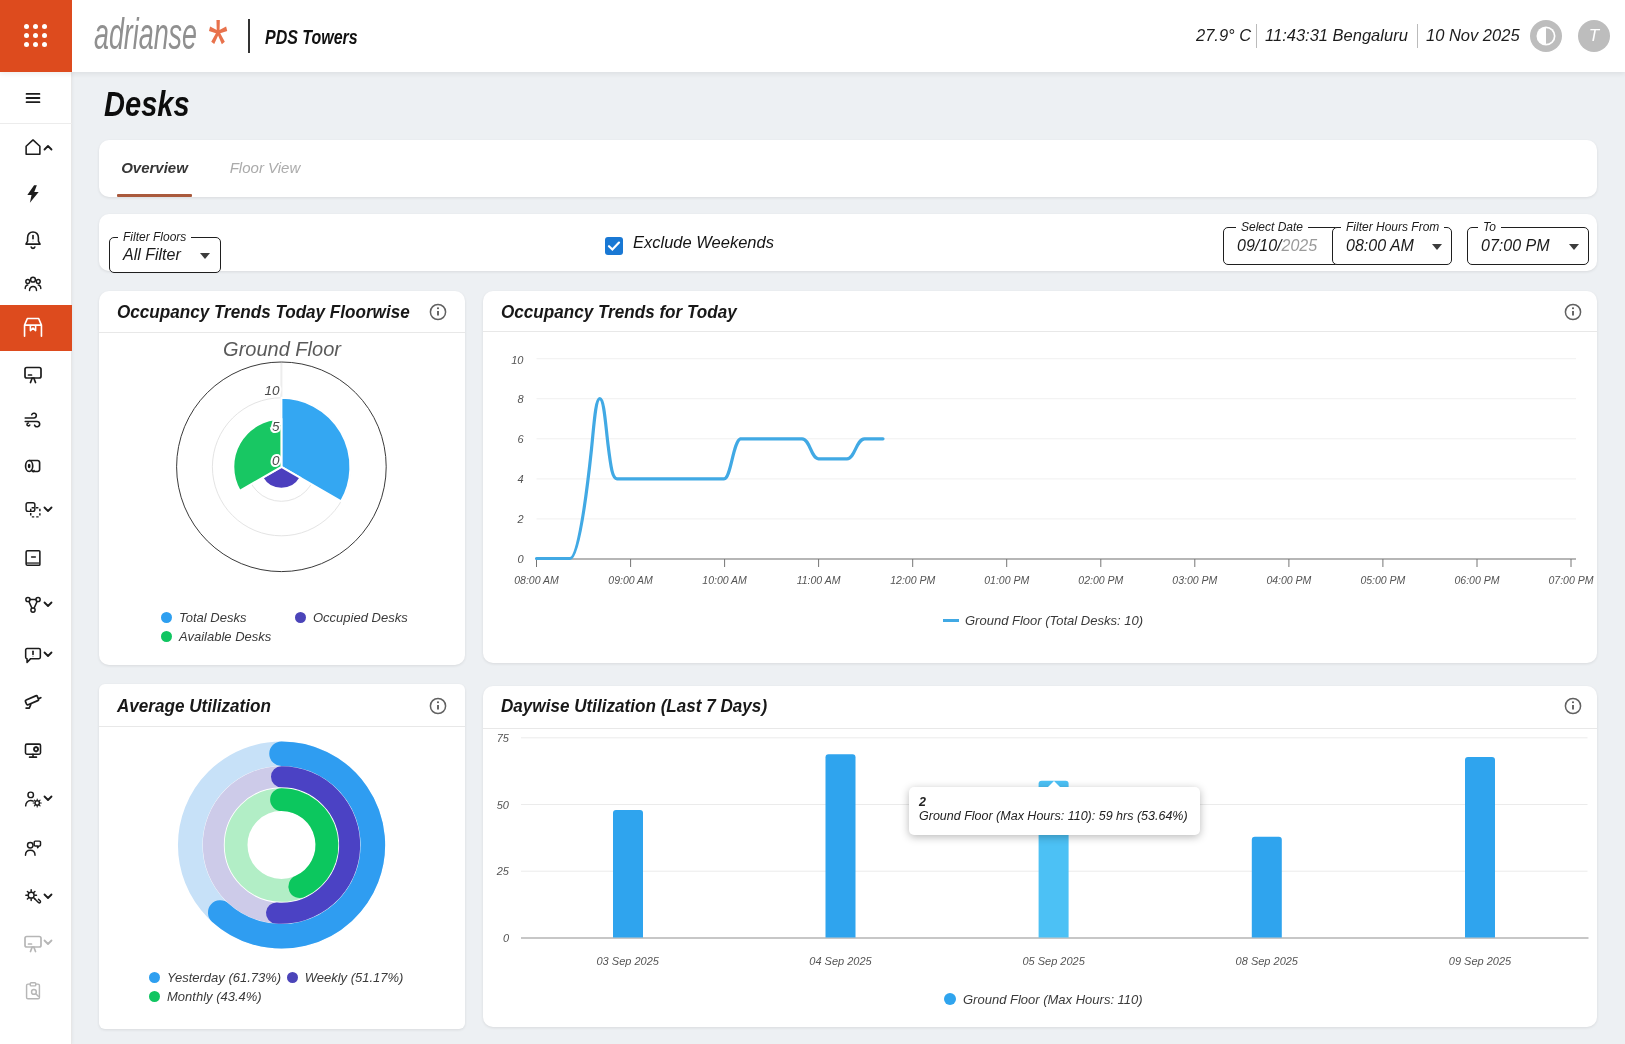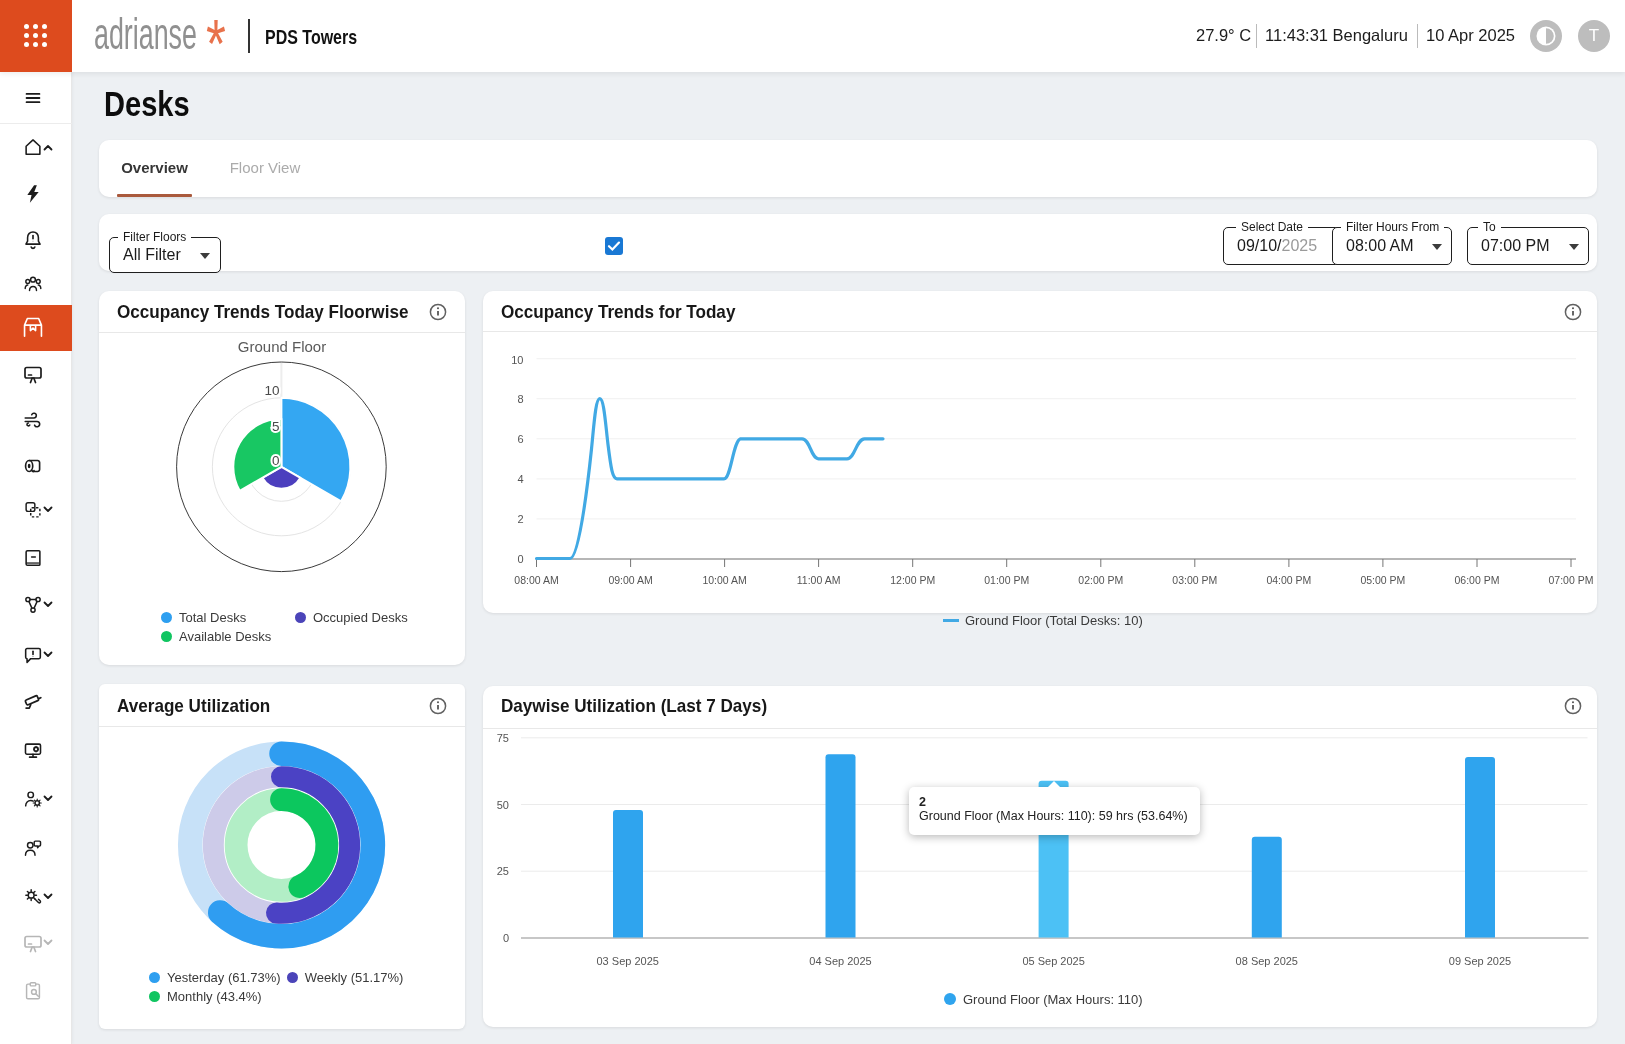--- a/index.html
+++ b/index.html
@@ -1,17 +1,17 @@
 <!DOCTYPE html>
 <html><head>
 <meta charset="utf-8">
 <style>
   * { margin:0; padding:0; box-sizing:border-box; }
   html,body { width:1625px; height:1044px; background:#edf0f3; font-family:"Liberation Sans", sans-serif; overflow:hidden; }
-  #app { position:relative; width:1625px; height:1044px; background:#edf0f3; }
+  #app { position:relative; width:1625px; height:1044px; background:#edf0f3;font-style:italic; }
   .abs { position:absolute; }
   
   #header { position:absolute; left:0; top:0; width:1625px; height:72px; background:#fff; box-shadow:0 2px 5px rgba(0,0,0,0.07); z-index:5; }
   #logo-sq { position:absolute; left:0; top:0; width:72px; height:72px; background:#dd4b1e; z-index:6; }
   .dot { position:absolute; width:5px; height:5px; border-radius:50%; background:#fff; }
   #brand { position:absolute; left:94px; top:9px; font-size:44px; font-weight:400; color:#909090; letter-spacing:0px; transform:scaleX(0.61); transform-origin:0 0; }
   #brand-star { position:absolute; left:206px; top:4px; font-size:68px; color:#e8724c; transform:scaleX(0.75); transform-origin:0 0; z-index:7; }
   #hdr-divider { position:absolute; left:248px; top:19px; width:1.5px; height:34px; background:#333; }
   #bldg { position:absolute; left:265px; top:25px; font-size:20.5px; font-weight:bold; color:#111; transform:scaleX(0.78); transform-origin:0 0; white-space:nowrap; }
   .hdr-info { position:absolute; top:26px; font-size:16.5px; color:#1c1c1c; }
@@ -33,21 +33,21 @@
   #filtercard { left:99px; top:214px; width:1498px; height:57px; }
   .obox { position:absolute; border:1.5px solid #1f1f1f; border-radius:5px; background:#fff; }
   .olabel { position:absolute; top:-8px; font-size:12px; color:#1b1b1b; background:#fff; padding:0 5px; white-space:nowrap; }
   .oval { position:absolute; left:13px; top:0; height:100%; display:flex; align-items:center; font-size:16px; color:#1b1b1b; }
   .caret { position:absolute; width:0; height:0; border-left:5.5px solid transparent; border-right:5.5px solid transparent; border-top:6px solid #3c3c3c; top:50%; margin-top:-2px; }
   #cb { position:absolute; left:506px; top:23px; width:18px; height:18px; background:#1978d4; border-radius:3px; }
   #cb svg { position:absolute; left:1px; top:1px; }
   #cblabel { position:absolute; left:534px; top:0; height:57px; display:flex; align-items:center; font-size:16.5px; color:#141414; }
   
   #card1 { left:99px; top:291px; width:366px; height:374px; }
-  #card2 { left:483px; top:291px; width:1114px; height:322px; }
+  #card2 { left:483px; top:291px; width:1114px; height:372px; }
   #card3 { left:99px; top:684px; width:366px; height:345px;border-radius:6px; }
   #card4 { left:483px; top:686px; width:1114px; height:341px; }
   .ctitle { position:absolute; left:18px; top:10px; font-size:19px; font-weight:bold; color:#181818; letter-spacing:0px; transform:scaleX(0.9); transform-origin:0 50%; white-space:nowrap; }
   .cdivider { position:absolute; left:0; width:100%; height:1px; background:#e8e8e8; }
   .legend-row { position:absolute; font-size:13px; line-height:16px; color:#3a3a3a; }
   .info { position:absolute; }
   .ldot { display:inline-block; width:11px; height:11px; border-radius:50%; margin-right:7px; vertical-align:-1px; }
   
   #tooltip { position:absolute; left:909px; top:787px; width:291px; height:48px; background:#fff; border-radius:5px; box-shadow:0 2px 8px rgba(0,0,0,0.28); z-index:3; font-size:12.5px; color:#222; padding:7.5px 10px; }
   #tooltip .tt-arrow { position:absolute; left:139px; top:-6px; width:0; height:0; border-left:6px solid transparent; border-right:6px solid transparent; border-bottom:6px solid #fff; }
@@ -58,21 +58,21 @@
 
   <div id="header">
     <div id="brand">adrianse</div>
       <div id="brand-star">*</div>
     <div id="hdr-divider"></div>
     <div id="bldg">PDS Towers</div>
     <div class="hdr-info" style="left:1196px;">27.9° C</div>
     <div class="vline" style="left:1256px;"></div>
     <div class="hdr-info" style="left:1265px;">11:43:31 Bengaluru</div>
     <div class="vline" style="left:1417px;"></div>
-    <div class="hdr-info" style="left:1426px;">10 Apr 2025</div>
+    <div class="hdr-info" style="left:1426px;">10 Nov 2025</div>
     <div class="hcirc" style="left:1530px;">
       <svg width="32" height="32" viewBox="0 0 32 32">
           <circle cx="16" cy="16" r="9.5" fill="#fff"></circle>
           <path d="M16 8.2 a7.8 7.8 0 0 1 0 15.6 Z" fill="#bdbdbd"></path>
         </svg>
     </div>
     <div class="hcirc" style="left:1578px; color:#fff; font-size:17px; text-align:center; line-height:32px;">T</div>
   </div>
   <div id="logo-sq">
     <div class="dot" style="left:23.8px; top:23.8px;"></div>
@@ -222,20 +222,21 @@
     <div class="obox" style="left:10px; top:11px; width:112px; height:36px;margin-top:12px;">
       <div class="olabel" style="left:8px;">Filter Floors</div>
       <div class="oval">All Filter</div>
       <div class="caret" style="right:10px;"></div>
     </div>
     <div id="cb">
         <svg width="16" height="16" viewBox="0 0 16 16">
           <path d="M3 8.2 L6.4 11.5 L13 4.6" stroke="#fff" stroke-width="2.2" fill="none" stroke-linecap="round"></path>
         </svg>
       </div>
+    <div id="cblabel">Exclude Weekends</div>
     <div class="obox" style="left:1124px; top:13px; width:153px; height:37.5px;">
       <div class="olabel" style="left:12px;">Select Date</div>
       <div class="oval">09/10/<span style="color:#9a9a9a;text-align:center;">2025</span></div>
       <svg style="position:absolute; right:11px; top:10px;" width="17" height="17" viewBox="0 0 24 24" fill="none" stroke="#2a2a2a" stroke-width="2">
           <rect x="3.5" y="5" width="17" height="15.5" rx="1.5"></rect>
           <path d="M3.5 10h17M8 2.5v5M16 2.5v5"></path>
         </svg>
     </div>
     <div class="obox" style="left:1233px; top:13px; width:120px; height:37.5px;">
       <div class="olabel" style="left:8px;">Filter Hours From</div>
@@ -282,21 +283,21 @@
   <div class="card" id="card4">
     <div class="ctitle" style="top:9px;">Daywise Utilization (Last 7 Days)</div>
     <div class="cdivider" style="top:41.5px;"></div>
     <svg class="info" style="left:1081px; top:11px;" width="18" height="18" viewBox="0 0 18 18">
         <circle cx="9" cy="9" r="7.6" fill="none" stroke="#616161" stroke-width="1.5"></circle>
         <line x1="9" y1="8" x2="9" y2="12.6" stroke="#575757" stroke-width="1.8"></line>
         <circle cx="9" cy="5.3" r="1.05" fill="#575757"></circle>
       </svg>
   </div>
 
-  <div class="abs" style="left:212px; top:338px; width:140px; text-align:center; font-size:15px; color:#5a5a5a;">Ground Floor</div>
+  <div class="abs" style="left:212px; top:338px; width:140px; text-align:center; font-size:20px; color:#5a5a5a;">Ground Floor</div>
   <svg class="abs" id="svg-polar" style="left:99px; top:353px;" width="366" height="280" viewBox="99 353 366 280">
     <line x1="281.4" y1="362" x2="281.4" y2="466.8" stroke="#ededed" stroke-width="2"></line>
     <circle cx="281.4" cy="466.8" r="34.5" fill="none" stroke="#e4e4e4" stroke-width="1"></circle>
     <circle cx="281.4" cy="466.8" r="69" fill="none" stroke="#e4e4e4" stroke-width="1"></circle>
     <circle cx="281.4" cy="466.8" r="104.8" fill="none" stroke="#3a3a3a" stroke-width="1"></circle>
     <path d="M281.4 466.8 L281.4 397.8 A69 69 0 0 1 341.15 501.3 Z" fill="#34a7f2" stroke="#fff" stroke-width="2" stroke-linejoin="round"></path>
     <path d="M281.4 466.8 L300.45 477.8 A22 22 0 0 1 262.35 477.8 Z" fill="#4c3fbe" stroke="#fff" stroke-width="2" stroke-linejoin="round"></path>
     <path d="M281.4 466.8 L239.74 490.85 A48.1 48.1 0 0 1 281.4 418.7 Z" fill="#18c763" stroke="#fff" stroke-width="2" stroke-linejoin="round"></path>
     <text x="279.5" y="395" text-anchor="end" font-size="13.5" fill="#4a4a4a" style="paint-order:stroke; stroke:#ffffff; stroke-width:4px;">10</text>
     <text x="279.5" y="431" text-anchor="end" font-size="13.5" fill="#4a4a4a" style="paint-order:stroke; stroke:#ffffff; stroke-width:4px;">5</text>

